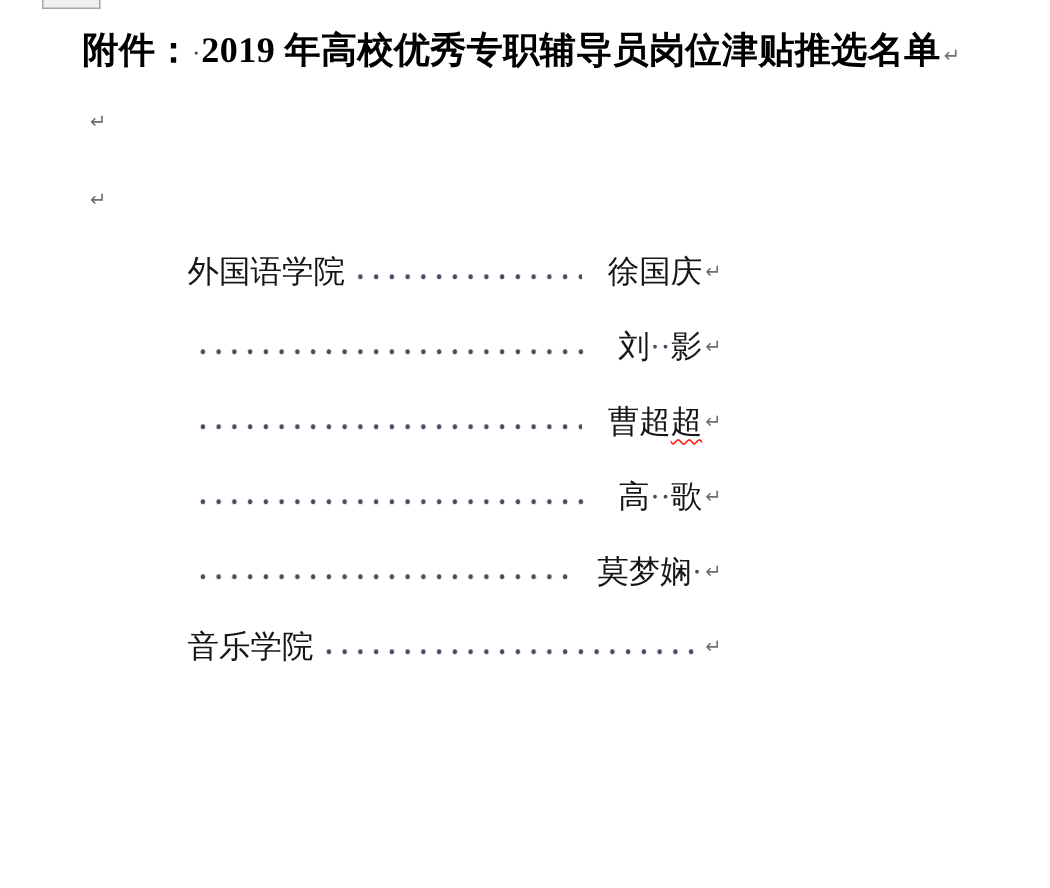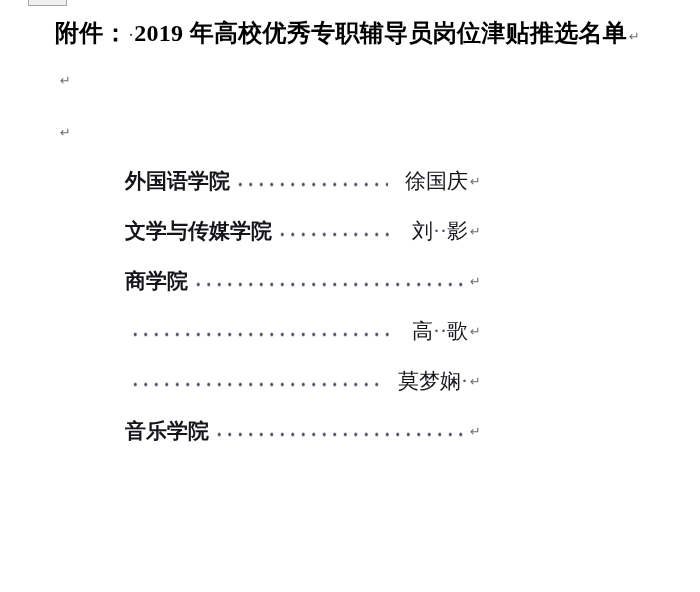--- a/index.html
+++ b/index.html
@@ -58,21 +58,21 @@
   }
 
   .row {
     height: 50px;
     display: flex;
     align-items: center;
     font-size: 21px;
     white-space: nowrap;
   }
 
-  .college { flex: none; font-weight: bold; }
+  .college { flex: none; }
 
   .leader {
     flex: 1 1 auto;
     align-self: stretch;
     margin: 0 3px;
     background-image: radial-gradient(circle, #454c5e 1.3px, rgba(69,76,94,0) 1.8px);
     background-size: 10.5px 10.5px;
     background-repeat: repeat-x;
     background-position: 2px 23px;
   }
@@ -108,29 +108,28 @@
 
   <div class="list">
     <div class="row">
       <span class="college">外国语学院</span>
       <span class="leader"></span>
       <span class="person"><span>徐</span><span>国</span><span>庆</span></span>
       <span class="pilcrow">↵</span>
     </div>
 
     <div class="row">
-      <span class="college">文学与传媒学院</span>
       <span class="leader"></span>
       <span class="person"><span>刘</span><span class="spmark">·</span><span class="spmark">·</span><span>影</span></span>
       <span class="pilcrow">↵</span>
     </div>
 
     <div class="row">
-      <span class="college">商学院</span>
       <span class="leader"></span>
+      <span class="person"><span>曹</span><span>超</span><span class="err">超</span></span>
       <span class="pilcrow">↵</span>
     </div>
 
     <div class="row">
       <span class="leader"></span>
       <span class="person"><span>高</span><span class="spmark">·</span><span class="spmark">·</span><span>歌</span></span>
       <span class="pilcrow">↵</span>
     </div>
 
     <div class="row">

